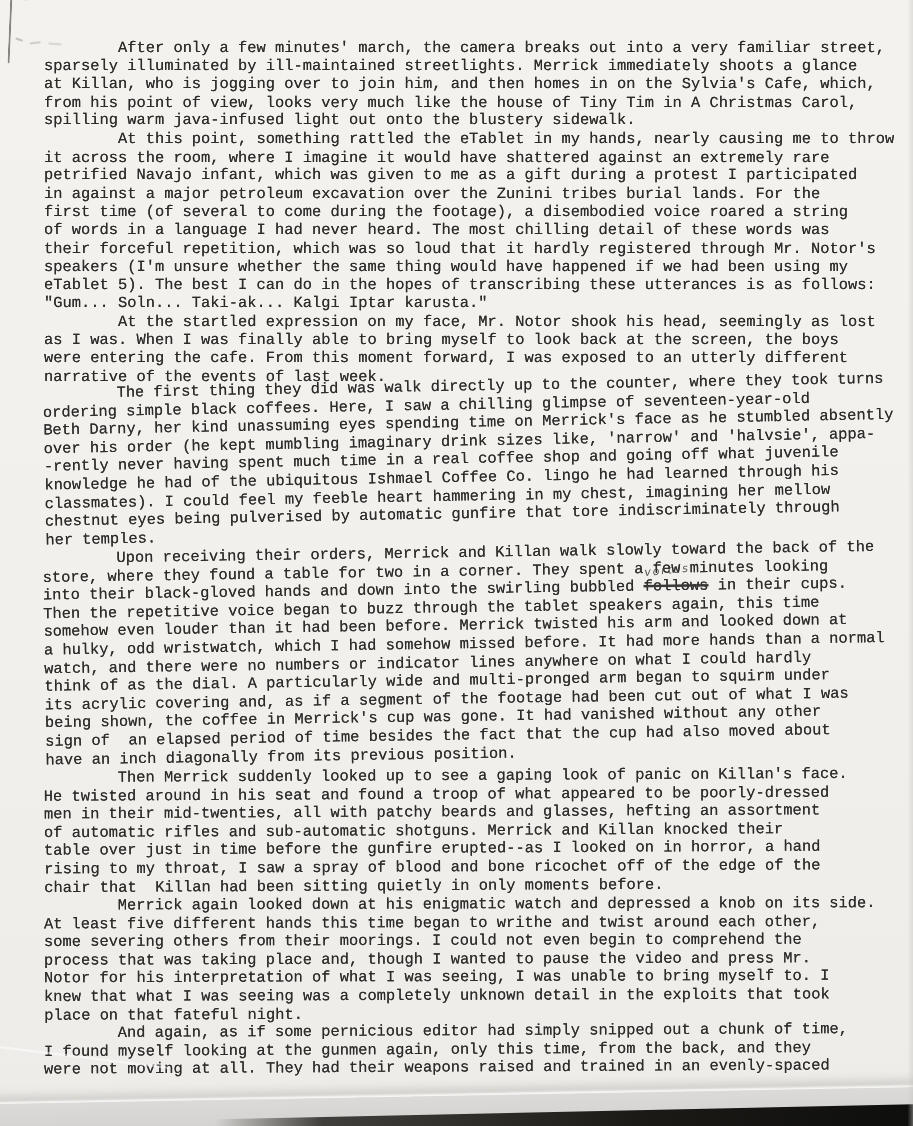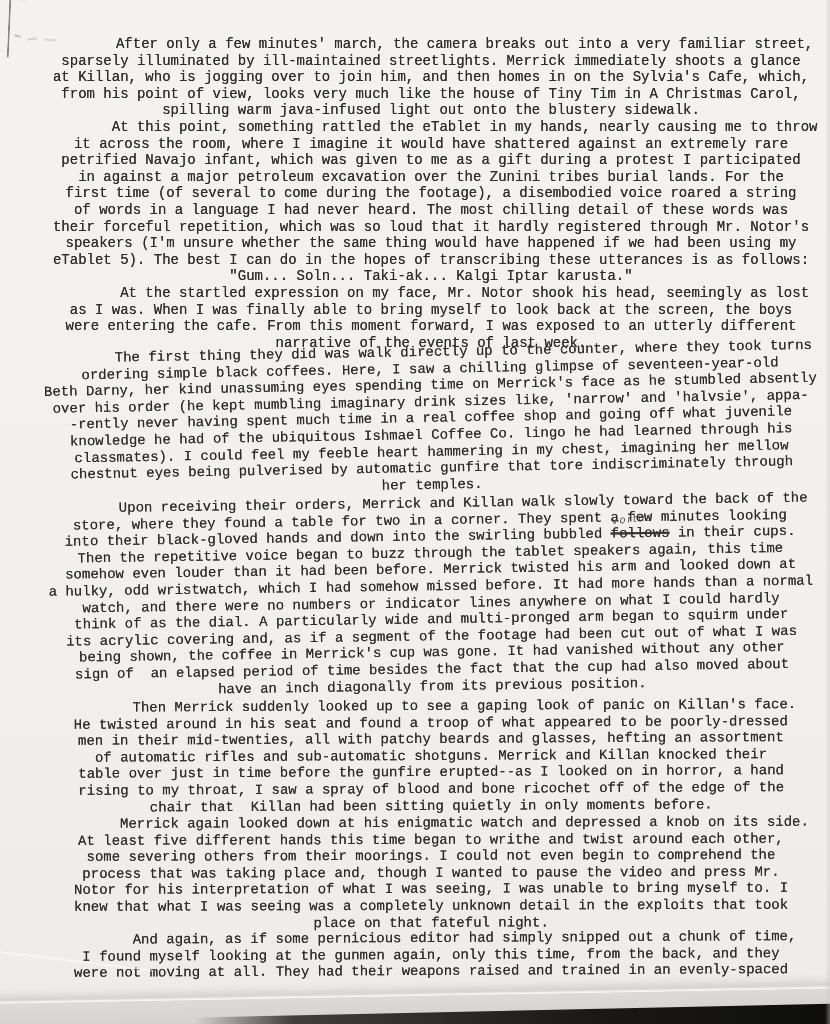--- a/index.html
+++ b/index.html
@@ -19,21 +19,20 @@
   .text-block {
     position: absolute;
     left: 40px;
     top: 36px;
     width: 782px;
     font-size: 14px;
     line-height: 16.6px;
     letter-spacing: 0px;
     color: #2e2c2a;
     text-shadow: 0 0 0.5px rgba(46,44,42,0.85);
-    text-align: center;
   }
   p.tw {
     margin: 0;
     white-space: pre-wrap;
   }
   .quote-line {
     margin: 6px 0 12px 150px;
     white-space: pre;
   }
   .tilt-a { transform: rotate(-1.05deg); transform-origin: 0 50%; }

